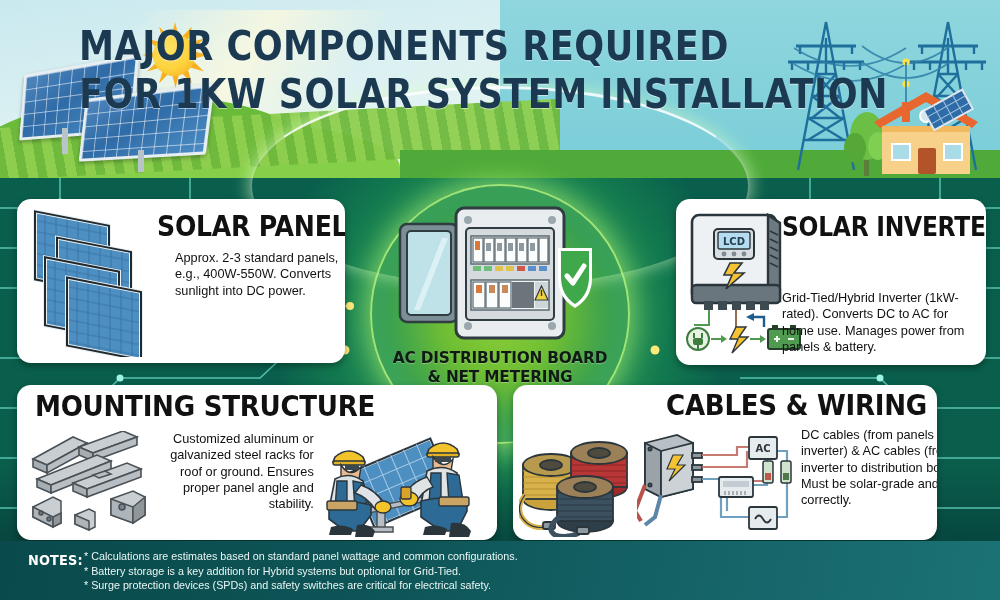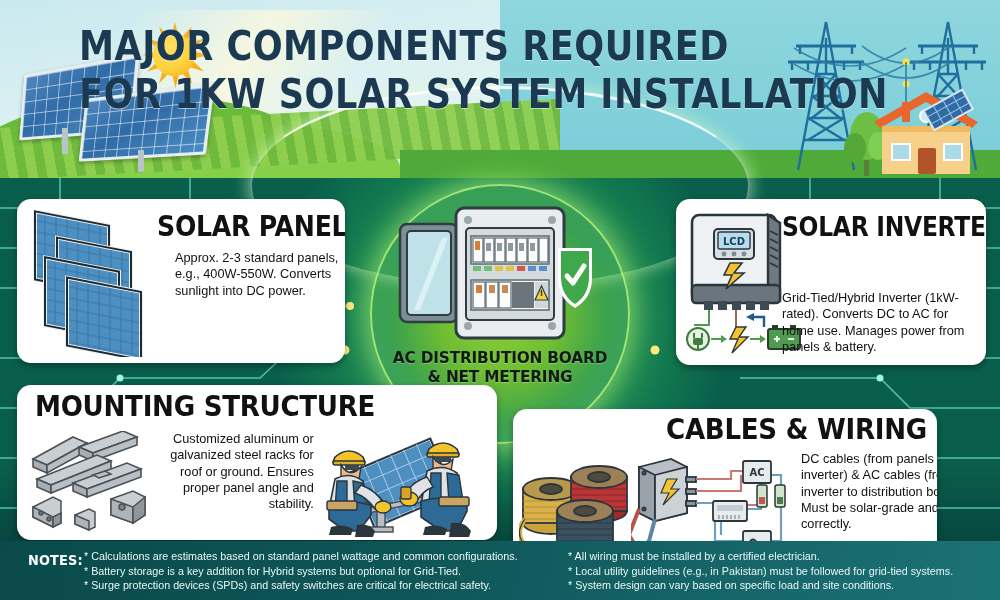--- a/index.html
+++ b/index.html
@@ -146,21 +146,21 @@
   .card {
     position: absolute;
     background: #ffffff;
     border-radius: 14px;
     box-shadow: 0 3px 7px rgba(0,0,0,.35);
     overflow: hidden;
   }
   #card-panels   { left: 17px;  top: 199px; width: 328px; height: 164px; }
   #card-inverter { left: 676px; top: 199px; width: 310px; height: 166px; padding-left: 34px; }
   #card-mount    { left: 17px;  top: 385px; width: 480px; height: 155px; text-align: right; }
-  #card-cables   { left: 513px; top: 385px; width: 424px; height: 155px; margin-top: 24px; }
+  #card-cables   { left: 513px; top: 385px; width: 424px; height: 155px; }
 
   .card-title {
     font-family: "DejaVu Sans", sans-serif;
     font-weight: 700;
     color: #111;
     font-size: 27px;
     line-height: 29px;
     letter-spacing: -.3px;
     transform: scaleX(.9);
     transform-origin: left center;
@@ -189,21 +189,21 @@
 
   
   #card-mount .card-title { position: absolute; left: 18px; top: 7px; font-size: 29px; }
   #card-mount .art { position: absolute; left: 10px; top: 46px; width: 130px; height: 105px; }
   #card-mount .card-body { position: absolute; left: 140px; top: 46px; width: 165px; }
   #card-mount .art2 { position: absolute; left: 300px; top: 42px; width: 170px; height: 110px; }
 
   
   #card-cables .card-title { position: absolute; right: 10px; top: 6px; font-size: 29px; transform-origin: right center;}
   #card-cables .art { position: absolute; left: 6px; top: 44px; width: 120px; height: 108px; }
-  #card-cables .art2 { position: absolute; left: 118px; top: 40px; width: 160px; height: 112px; }
+  #card-cables .art2 { position: absolute; left: 124px; top: 40px; width: 160px; height: 112px; }
   #card-cables .card-body { position: absolute; left: 288px; top: 42px; width: 185px; }
 
   
   .acboard { position: absolute; left: 398px; top: 198px; width: 205px; height: 150px; }
   .acb-label {
     position: absolute; left: 370px; top: 348px; width: 260px;
     text-align: center;
     font-family: "DejaVu Sans", sans-serif;
     font-weight: 700;
     color: #0f1a14;
@@ -758,21 +758,16 @@
     <div class="card-body">DC cables (from panels to inverter) &amp; AC cables (from inverter to distribution board). Must be solar-grade and sized correctly.</div>
   </div>
 
   <div class="notes">
     <div class="notes-label">NOTES:</div>
     <div class="notes-col" id="notes-col-1">
       <div class="note-line">* Calculations are estimates based on standard panel wattage and common configurations.</div>
       <div class="note-line">* Battery storage is a key addition for Hybrid systems but optional for Grid-Tied.</div>
       <div class="note-line">* Surge protection devices (SPDs) and safety switches are critical for electrical safety.</div>
     </div>
-    <div class="notes-col" id="notes-col-2">
-      <div class="note-line">* All wiring must be installed by a certified electrician.</div>
-      <div class="note-line">* Local utility guidelines (e.g., in Pakistan) must be followed for grid-tied systems.</div>
-      <div class="note-line">* System design can vary based on specific load and site conditions.</div>
-    </div>
 
   </div>
 
 </div>
 
 </body></html>

